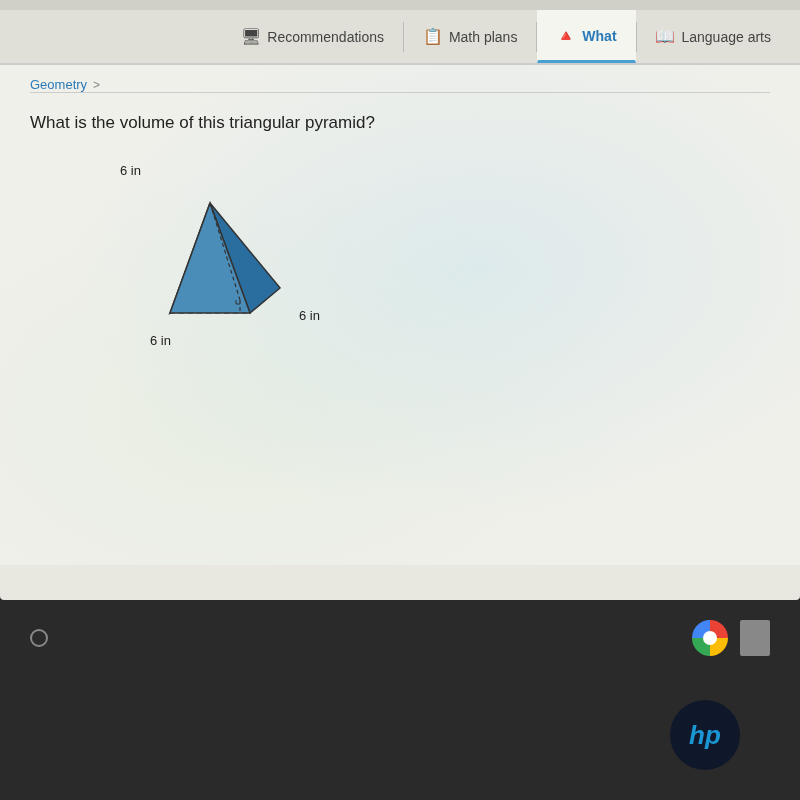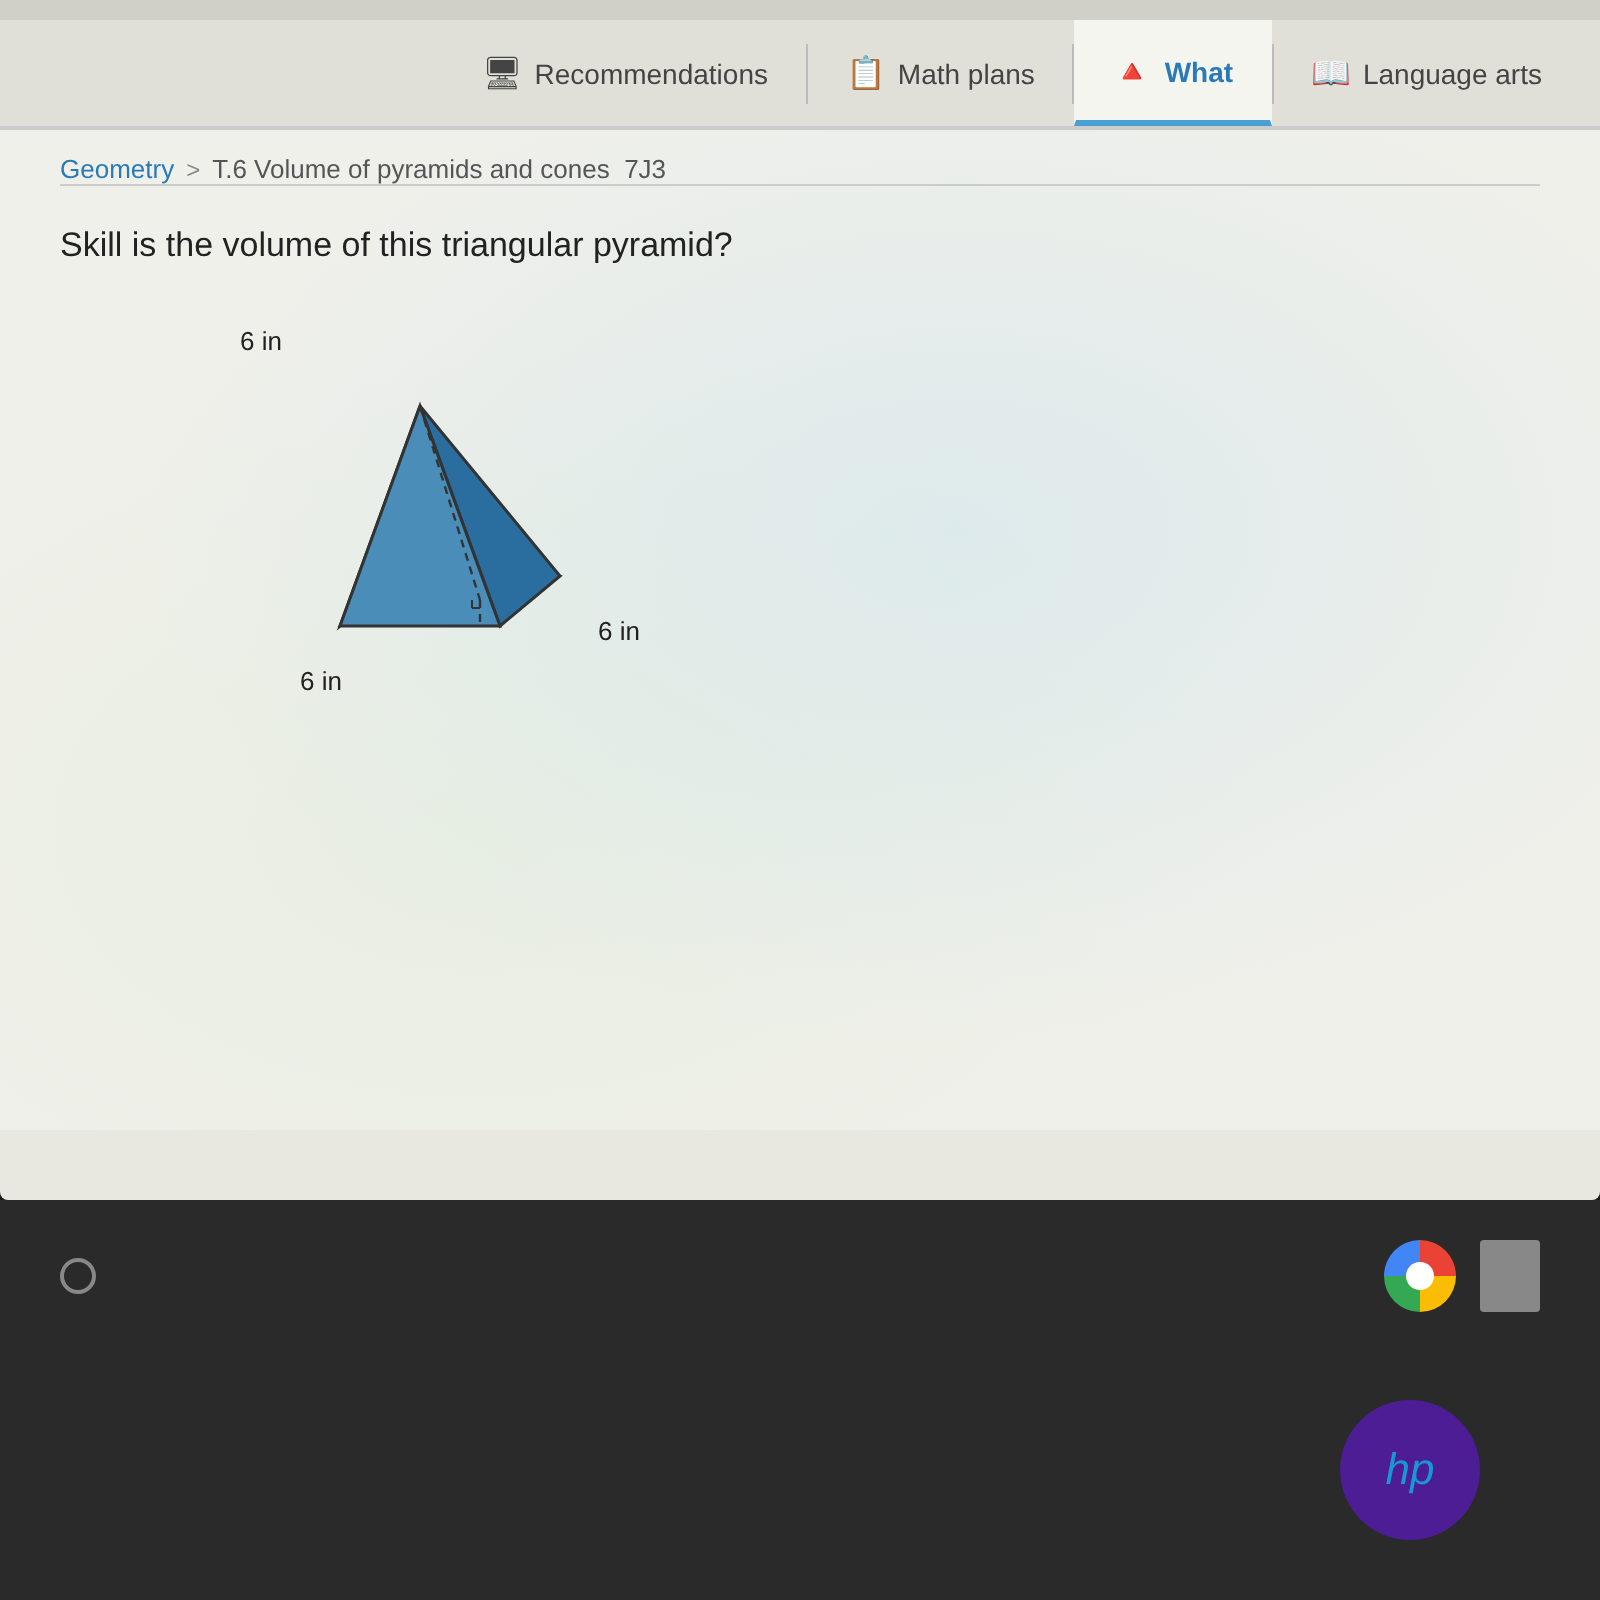--- a/index.html
+++ b/index.html
@@ -239,28 +239,28 @@
       border-radius: 2px;
       position: relative;
     }
 
     .hp-logo-area {
       position: absolute;
       bottom: 30px;
       right: 60px;
       width: 70px;
       height: 70px;
-      background: #4c1d95;
+      background: #0f172a;
       border-radius: 50%;
       display: flex;
       align-items: center;
       justify-content: center;
       color: #1a96d5;
-      font-size: 22px;
-      font-weight: normal;
+      font-size: 26px;
+      font-weight: bold;
       font-style: italic;
     }
 
     
     .pyramid-svg {
       position: absolute;
       top: 20px;
       left: 20px;
     }
 
@@ -294,27 +294,23 @@
     <div class="nav-tab">
       <span class="tab-icon">📖</span>
       <span>Language arts</span>
     </div>
   </div>
 
   <div class="content-area">
     <div class="breadcrumb">
       <span class="breadcrumb-link">Geometry</span>
       <span class="breadcrumb-separator">&gt;</span>
-      <span class="breadcrumb-current">
-        <span>T.6 Volume of pyramids and cones</span>
-        &nbsp;<span>7J3</span>
-      </span>
-    </div>
-
-    <div class="question">Skill is the volume of this triangular pyramid?</div>
+    </div>
+
+    <div class="question">What is the volume of this triangular pyramid?</div>
 
     <div class="pyramid-container">
       <span class="label-top-left">6 in</span>
 
       <svg class="pyramid-svg" width="200" height="180" viewBox="0 0 200 180">
 
         <polygon points="60,140 140,140 170,115 90,115" fill="#7ab8d8" stroke="#333" stroke-width="1" stroke-dasharray="5,4" fill-opacity="0.6"></polygon>
 
         <polygon points="60,140 90,115 100,30" fill="#5a9fc0" stroke="#333" stroke-width="1.5"></polygon>
 

